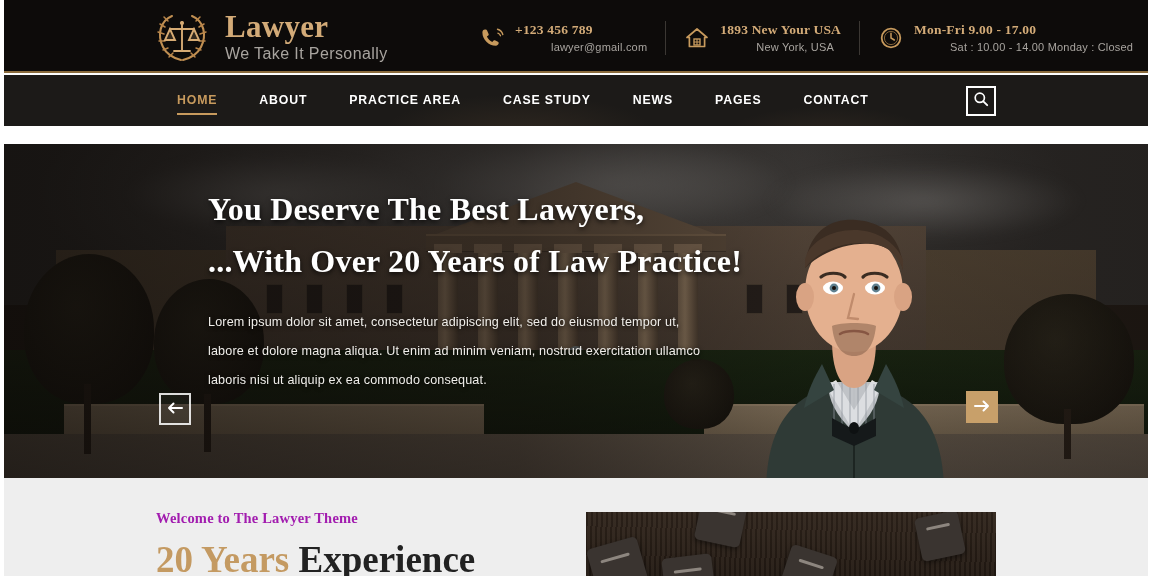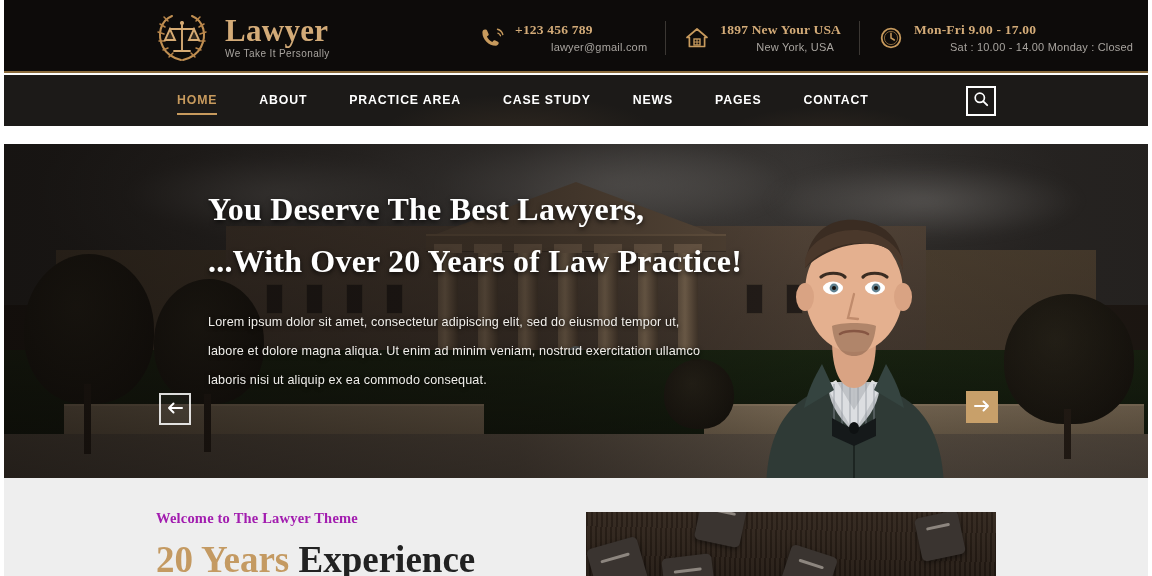--- a/index.html
+++ b/index.html
@@ -28,21 +28,21 @@
     display:flex; align-items:center; gap:13px;
   }
   .brand-emblem { width:60px; height:58px; position:relative; }
   .brand-text { padding-top:2px; }
   .brand-title {
     font-family:"Liberation Serif", serif;
     font-size:31px; font-weight:700; color:#d3ab78;
     line-height:1.05; letter-spacing:.3px;
   }
   .brand-sub {
-    font-size:10px; color:#a8a49f; letter-spacing:.4px;
+    font-size:16px; color:#a8a49f; letter-spacing:.4px;
     margin-top:1px;
   }
 
   .contact-row {
     position:absolute; left:475px; top:20px;
     display:flex; align-items:center; height:36px;
   }
   .cblock { display:flex; align-items:center; gap:10px; height:36px; }
   .cicon { width:26px; height:26px; flex:none; position:relative; }
   .ctext { line-height:1.25; }
@@ -331,21 +331,21 @@
 
       <div class="cblock">
         <div class="cicon">
           <svg width="26" height="26" viewBox="0 0 26 26">
             <path d="M13 4 L23 12.5 L20.6 12.5 L20.6 21.5 L5.4 21.5 L5.4 12.5 L3 12.5 Z" fill="none" stroke="#c79a5d" stroke-width="1.7" stroke-linejoin="round"></path>
             <rect x="10" y="14" width="6" height="6" fill="none" stroke="#c79a5d" stroke-width="1.4"></rect>
             <path d="M13 14 L13 20 M10 17 L16 17" stroke="#c79a5d" stroke-width="1.1"></path>
           </svg>
         </div>
         <div class="ctext">
-          <div class="ctop">1897 New Your USA</div>
+          <div class="ctop">1893 New Your USA</div>
           <div class="cbot">New York, USA</div>
         </div>
       </div>
 
       <div class="cdiv"></div>
 
       <div class="cblock">
         <div class="cicon">
           <svg width="26" height="26" viewBox="0 0 26 26">
             <circle cx="13" cy="13" r="9.3" fill="none" stroke="#c79a5d" stroke-width="1.8"></circle>

